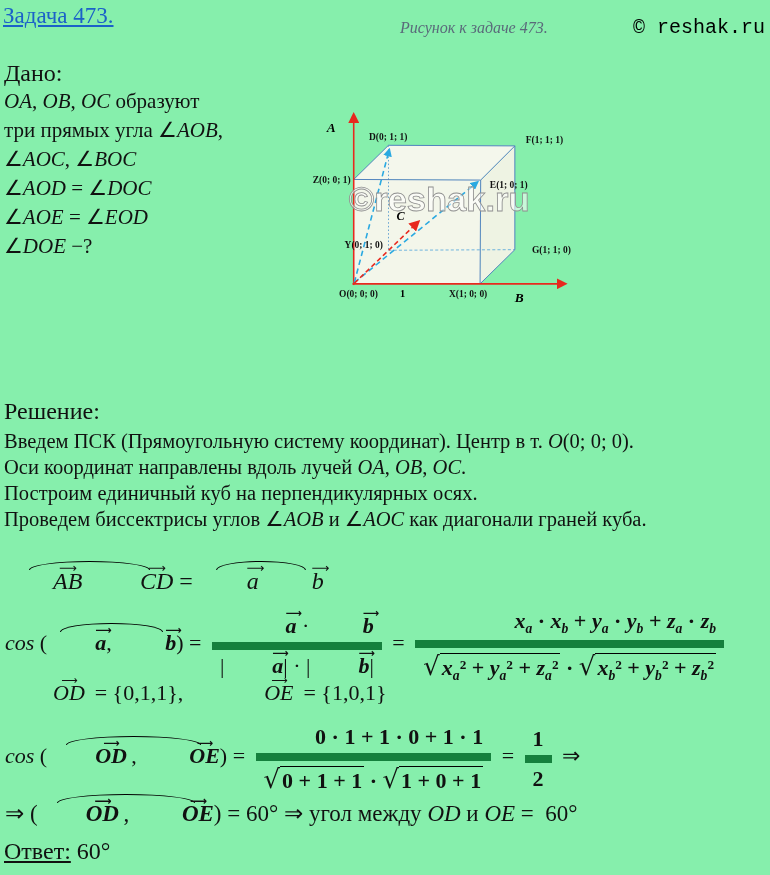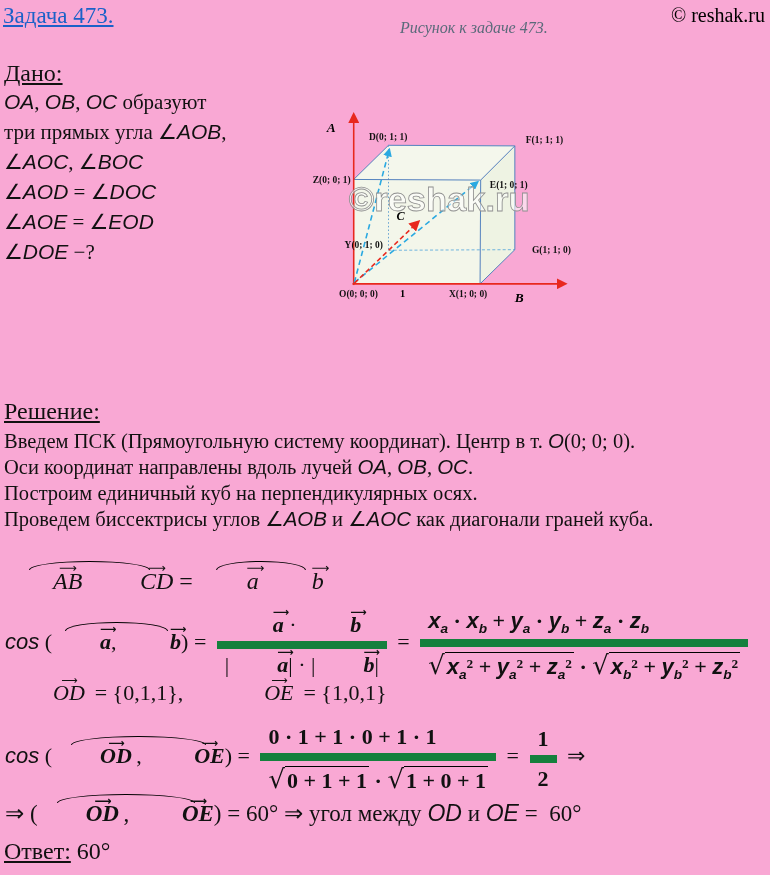--- a/index.html
+++ b/index.html
@@ -1,55 +1,55 @@
 <!DOCTYPE html>
 <html><head>
 <meta charset="utf-8">
 <style>
   html,body{margin:0;padding:0;background:#fff;}
-  .page{position:relative;width:770px;height:875px;background:#f9a8d4;overflow:hidden;
+  .page{position:relative;width:770px;height:875px;background:#86efac;overflow:hidden;
         font-family:"Liberation Serif", serif;color:#111;}
   .abs{position:absolute;}
 
   
   .task-title{font-size:23px;color:#1b61c8;text-decoration:underline;}
   .copyright{font-size:20px;color:#000;}
   .fig-caption{font-size:16px;font-style:italic;color:#5a6a7a;}
 
   
-  .sec-head{font-size:24px;text-decoration:underline;}
+  .sec-head{font-size:24px;}
   .given-line{font-size:21px;line-height:29px;}
   .sol-line{font-size:20.5px;line-height:26px;white-space:nowrap;}
 
   
   .formula{font-size:23px;white-space:nowrap;}
-  .formula i, .given-line i, .sol-line i{font-family:Liberation Sans, sans-serif;}
+  .formula i, .given-line i, .sol-line i{font-family:Liberation Serif, serif;}
   .vec{position:relative;display:inline-block;font-style:italic;margin-left:48px;}
   .vec::before{content:"⟶";position:absolute;top:-0.62em;left:0;width:100%;text-align:center;
                font-size:0.52em;font-style:normal;font-family:"DejaVu Sans",sans-serif;letter-spacing:-1px;}
   .bi{font-weight:bold;}
   .hatw{position:relative;display:inline-block;}
   .hatw::before{content:"";position:absolute;top:-7px;left:14%;right:14%;height:8px;
                 border:1.7px solid #000;border-bottom:none;border-radius:100% 100% 0 0 / 200% 200% 0 0;}
-  .frac{display:inline-block;vertical-align:middle;text-align:left;margin:0 5px;}
+  .frac{display:inline-block;vertical-align:middle;text-align:right;margin:0 5px;}
   .frac .num{display:block;padding:2px 8px 3px;}
   .frac .den{display:block;border-top:8px solid #15803d;padding:3px 8px 0;}
   .sqrt{font-size:1.18em;font-family:"DejaVu Sans",sans-serif;font-weight:normal;}
   .rad{border-top:1.7px solid #000;padding:1px 2px 0;}
   sub{font-size:0.62em;}
   .answer-line{font-size:24px;}
   .answer-label{text-decoration:underline;}
 </style>
 </head>
 <body>
 
 <div class="page">
 
   <div class="abs task-title" style="left:3px;top:3px;">Задача 473.</div>
-  <div class="abs copyright" style="right:5px;top:4px;">© reshak.ru</div>
+  <div class="abs copyright" style="right:5px;top:16px;font-family:Liberation Mono, monospace;">© reshak.ru</div>
   <div class="abs fig-caption" style="left:400px;top:19px;font-style:italic;">Рисунок к задаче 473.</div>
 
   <div class="abs" style="left:4px;top:60px;width:312px;">
     <div class="sec-head">Дано:</div>
     <div class="given-line"><i>OA</i>, <i>OB</i>, <i>OC</i> образуют</div>
     <div class="given-line">три прямых угла ∠<i>AOB</i>,</div>
     <div class="given-line">∠<i>AOC</i>, ∠<i>BOC</i></div>
     <div class="given-line">∠<i>AOD</i> = ∠<i>DOC</i></div>
     <div class="given-line">∠<i>AOE</i> = ∠<i>EOD</i></div>
     <div class="given-line">∠<i>DOE</i> −?</div>

